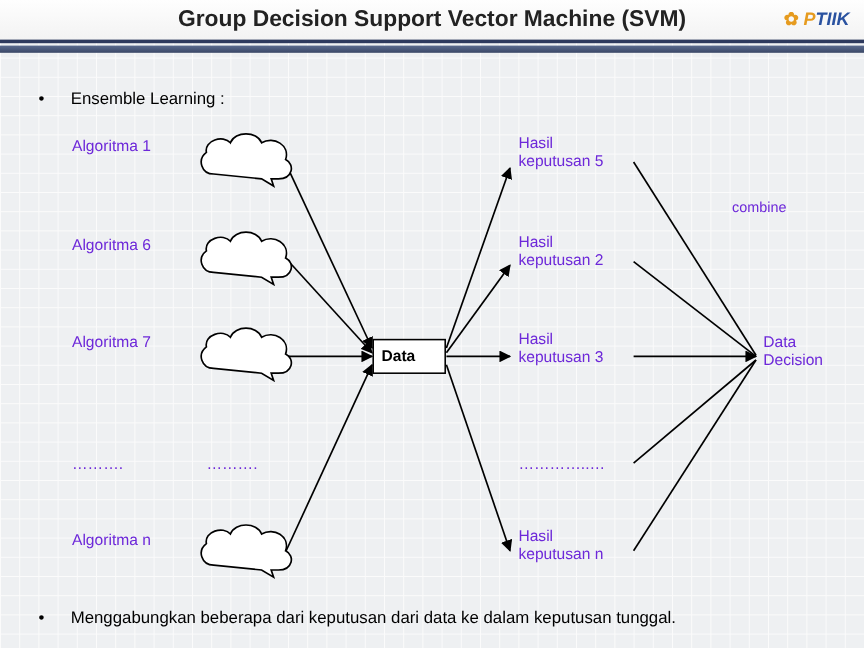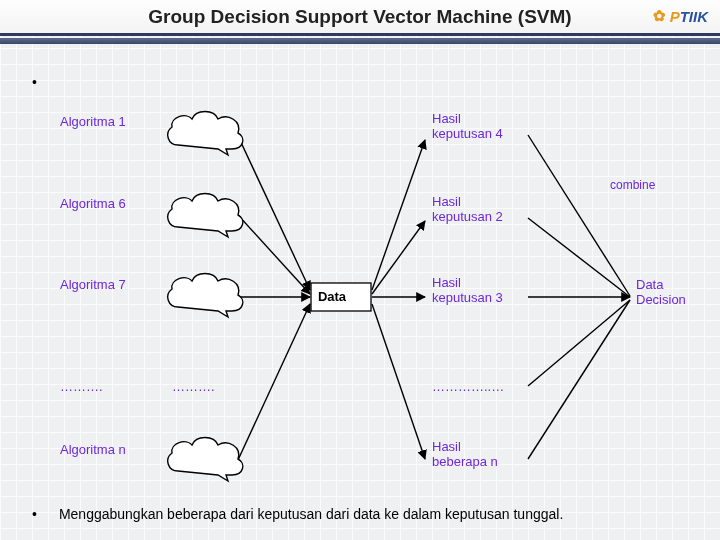--- a/index.html
+++ b/index.html
@@ -35,41 +35,42 @@
 
   .bullet-row { position: absolute; left: 32px; display: flex; gap: 22px; font-size: 14px; }
   .bullet-row .bullet { color: #000; }
 
   .row1 { top: 74px; }
   .row2 { top: 506px; }
 
   .canvas { position: absolute; top: 0; left: 0; width: 720px; height: 540px; }
 
   .label { position: absolute; font-size: 13px; font-weight: normal; color: #6d28d9; line-height: 1.15; }
-  .label.small { font-size: 12px; margin-top: 12px; }
+  .label.small { font-size: 12px; }
 
   .data-node { display: flex; align-items: center; justify-content: center; font-weight: bold; color: #000; }
 
   .cloud-group { position: absolute; }
   .cloud-group svg { display: block; }
 </style>
 </head>
 <body>
 
 <div class="titlebar">
   <h1>Group Decision Support Vector Machine (SVM)</h1>
   <div class="logo">
     <span class="gear">✿</span>
     <span><span class="p">P</span><span class="tiik">TIIK</span></span>
   </div>
 </div>
 <div class="subhead"></div>
 
 <div class="bullet-row row1">
   <span class="bullet">•</span>
+  <span>Ensemble Learning :</span>
 </div>
 <div class="bullet-row row2">
   <span class="bullet">•</span>
   <span>Menggabungkan beberapa dari keputusan dari data ke dalam keputusan tunggal.</span>
 </div>
 
 <svg class="canvas">
   <defs>
     <marker id="arr" viewBox="0 0 10 10" refX="9" refY="5" markerWidth="7" markerHeight="7" orient="auto-start-reverse">
       <path d="M0 0 L10 5 L0 10 z" fill="#000"></path>
@@ -123,34 +124,34 @@
     </svg>
 </div>
 <div class="cloud-group" style="left:158px; top:436px;">
   <svg width="90" height="50" viewBox="0 0 90 50">
       <path d="M20 35 c-10 0 -14 -12 -6 -18 c-2 -10 14 -15 20 -8 c4 -10 22 -10 26 0 c10 -6 24 2 20 14 c8 4 6 16 -6 16 l-6 0 l2 6 l-10 -6 z" fill="#fff" stroke="#000" stroke-width="1.4"></path>
     </svg>
 </div>
 
 <div class="label" style="left:432px; top:112px;">
   <span>Hasil</span><br>
-  <span>keputusan 4</span>
+  <span>keputusan 5</span>
 </div>
 <div class="label" style="left:432px; top:195px;">
   <span>Hasil</span><br>
   <span>keputusan 2</span>
 </div>
 <div class="label" style="left:432px; top:276px;">
   <span>Hasil</span><br>
   <span>keputusan 3</span>
 </div>
 <div class="label" style="left:432px; top:380px;">…………..…</div>
 <div class="label" style="left:432px; top:440px;">
   <span>Hasil</span><br>
-  <span>beberapa n</span>
+  <span>keputusan n</span>
 </div>
 
 <div class="label small" style="left:610px; top:167px;">combine</div>
 
 <div class="label" style="left:636px; top:278px;">
   <span>Data</span><br>
   <span>Decision</span>
 </div>
 
 </body></html>

